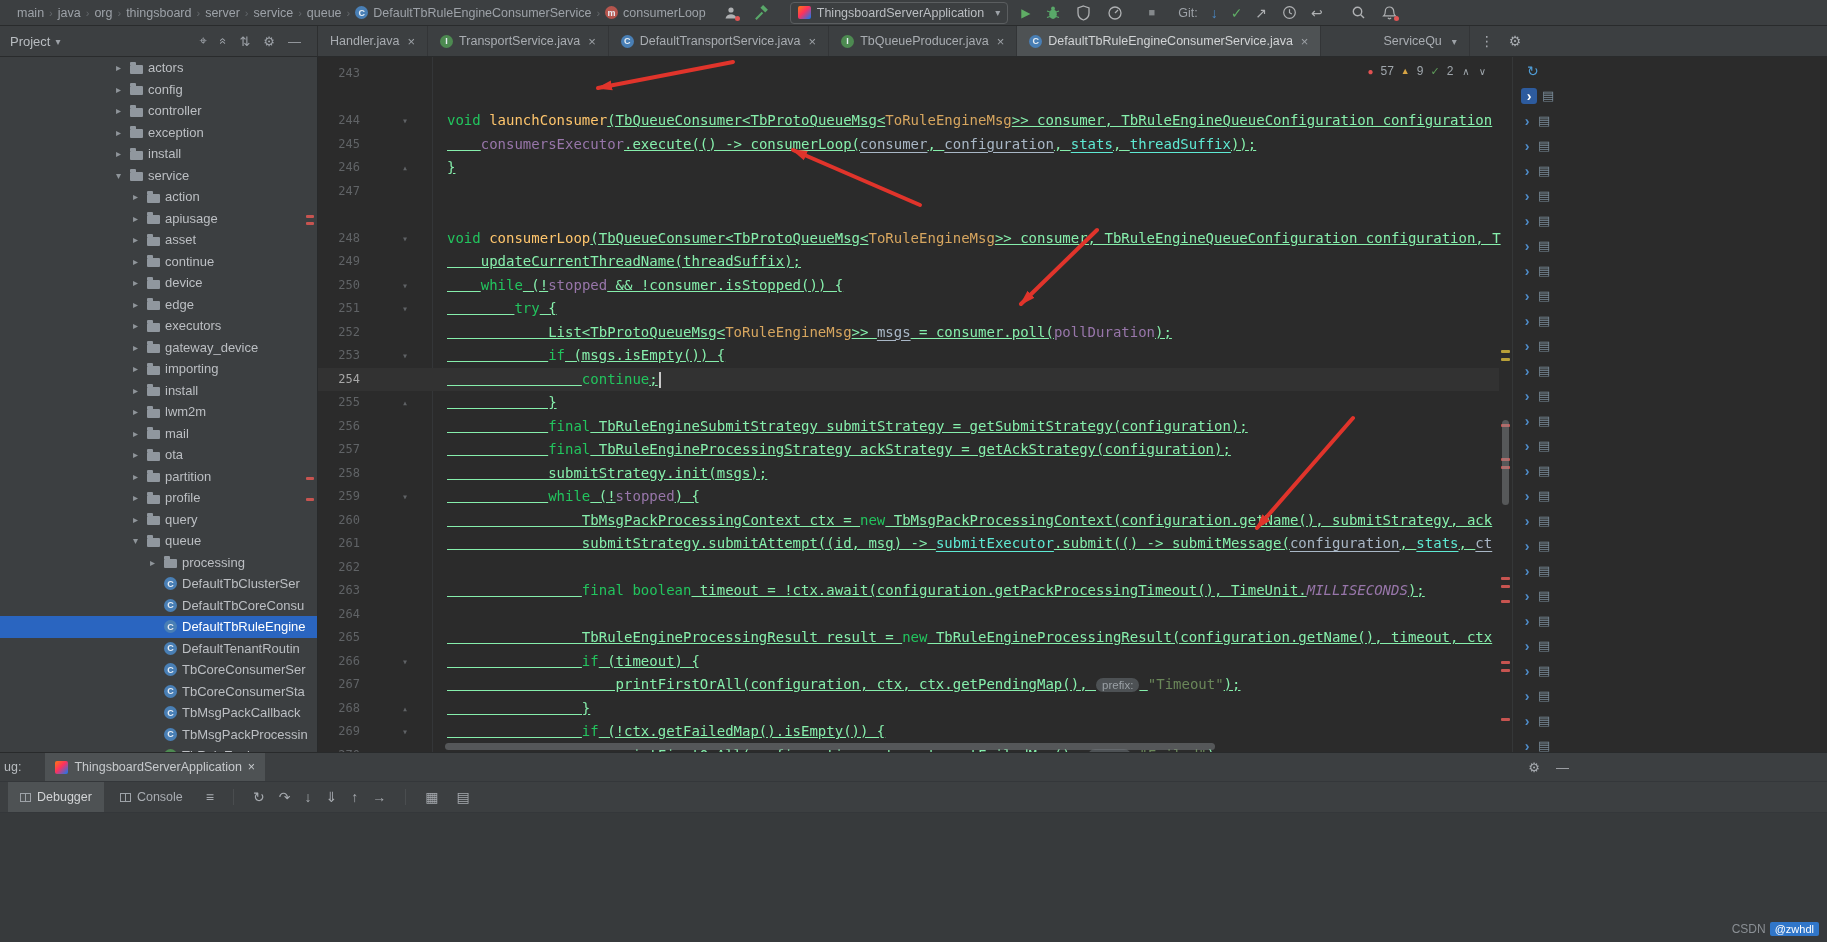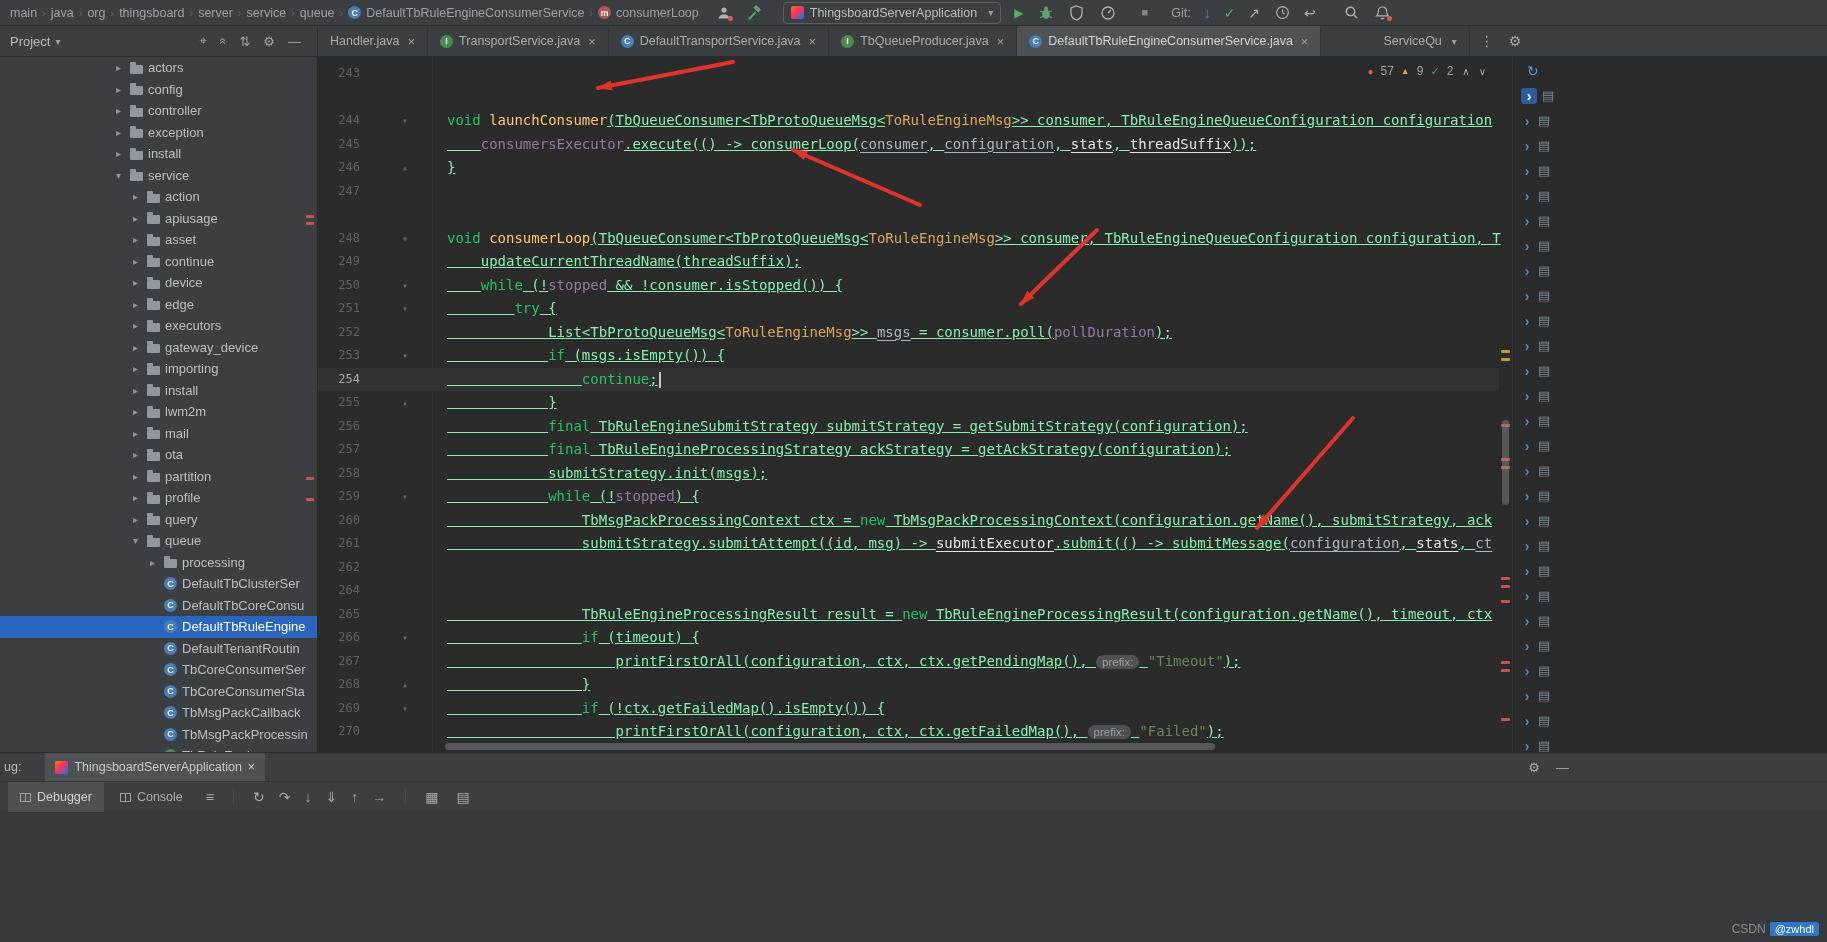--- a/index.html
+++ b/index.html
@@ -7,21 +7,21 @@
     width:1827px;height:942px;position:relative;overflow:hidden;
     background:#2b2b2b;font-family:"Liberation Sans",sans-serif;
     -webkit-font-smoothing:antialiased;
   }
   
   .topbar{
     position:absolute;top:0;left:0;right:0;height:26px;background:#3c3f41;
     border-bottom:1px solid #292b2c;display:flex;align-items:center;
     padding-left:10px;box-sizing:border-box;white-space:nowrap;
   }
-  #breadcrumbs{display:flex;align-items:center;gap:4px;font-size:12.5px;color:#9da2a8;}
+  #breadcrumbs{display:flex;align-items:center;gap:4px;font-size:12.5px;color:#9da2a8;margin-left:7px;}
   .crumb{cursor:default;}
   .crumb-sep{color:#63676b;font-size:11px;margin:0 1px;}
   .crumb-obj{display:flex;align-items:center;gap:5px;}
   .topbar-right{display:flex;align-items:center;gap:13px;margin-left:16px;}
   .tb-icon{display:inline-flex;align-items:center;justify-content:center;width:18px;height:18px;position:relative;}
   .red-dot{position:absolute;width:5px;height:5px;border-radius:50%;background:#e05555;right:0;bottom:1px;}
   .run-config{
     display:flex;align-items:center;gap:6px;border:1px solid #5b5e60;border-radius:4px;
     height:20px;padding:0 7px;color:#bbbec2;font-size:12.5px;margin-left:6px;
   }
@@ -89,21 +89,21 @@
   .code-row.current{background:#323232;}
   .code-row.current .ln{color:#a8a8a8;}
   .ln{flex:0 0 42px;text-align:right;padding-right:4px;color:#606366;font-size:12px;}
   .fold{flex:0 0 18px;margin-left:32px;text-align:center;color:#606366;font-size:10px;}
   .code{padding-left:33px;}
   .seg-d{color:#86efac;text-decoration:underline;}
   .seg-k{color:#22c55e;}
   .seg-m{color:#ffc66d;}
   .seg-cls{color:#d7a65f;}
   .seg-f{color:#9876aa;}
-  .seg-fu{color:#e5e5e5;text-decoration:underline;text-underline-offset:3px;}
+  .seg-fu{color:#5eead4;text-decoration:underline;text-underline-offset:3px;}
   .seg-u{color:#a9b7c6;text-decoration:underline;text-underline-offset:3px;}
   .seg-s{color:#6a8759;}
   .seg-const{color:#9876aa;font-style:italic;}
   .seg-hint{
     background:#4d5154;color:#9aa0a5;border-radius:7px;padding:1px 6px;font-size:11.5px;
     font-family:"Liberation Sans",sans-serif;
   }
   .caret{display:inline-block;width:2px;height:16px;background:#c8c8c8;vertical-align:middle;margin-left:1px;}
   
   .inspections{
@@ -495,20 +495,21 @@
       <div class="code-row"><span class="ln">253</span><span class="fold">▾</span><span class="code"><span class="seg-d">            </span><span class="seg-k">if</span><span class="seg-d"> (msgs.isEmpty()) {</span></span></div>
       <div class="code-row current"><span class="ln">254</span><span class="fold"></span><span class="code"><span class="seg-d">                </span><span class="seg-k">continue</span><span class="seg-d">;</span><span class="caret"></span></span></div>
       <div class="code-row"><span class="ln">255</span><span class="fold">▴</span><span class="code"><span class="seg-d">            }</span></span></div>
       <div class="code-row"><span class="ln">256</span><span class="fold"></span><span class="code"><span class="seg-d">            </span><span class="seg-k">final</span><span class="seg-d"> TbRuleEngineSubmitStrategy submitStrategy = getSubmitStrategy(configuration);</span></span></div>
       <div class="code-row"><span class="ln">257</span><span class="fold"></span><span class="code"><span class="seg-d">            </span><span class="seg-k">final</span><span class="seg-d"> TbRuleEngineProcessingStrategy ackStrategy = getAckStrategy(configuration);</span></span></div>
       <div class="code-row"><span class="ln">258</span><span class="fold"></span><span class="code"><span class="seg-d">            submitStrategy.init(msgs);</span></span></div>
       <div class="code-row"><span class="ln">259</span><span class="fold">▾</span><span class="code"><span class="seg-d">            </span><span class="seg-k">while</span><span class="seg-d"> (!</span><span class="seg-f">stopped</span><span class="seg-d">) {</span></span></div>
       <div class="code-row"><span class="ln">260</span><span class="fold"></span><span class="code"><span class="seg-d">                TbMsgPackProcessingContext ctx = </span><span class="seg-k">new</span><span class="seg-d"> TbMsgPackProcessingContext(configuration.getName(), submitStrategy, ack</span></span></div>
       <div class="code-row"><span class="ln">261</span><span class="fold"></span><span class="code"><span class="seg-d">                submitStrategy.submitAttempt((id, msg) -&gt; </span><span class="seg-fu">submitExecutor</span><span class="seg-d">.submit(() -&gt; submitMessage(</span><span class="seg-u">configuration</span><span class="seg-d">, </span><span class="seg-fu">stats</span><span class="seg-d">, </span><span class="seg-u">ct</span></span></div>
       <div class="code-row"><span class="ln">262</span><span class="fold"></span><span class="code"></span></div>
+      <div class="code-row"><span class="ln">263</span><span class="fold"></span><span class="code"><span class="seg-d">                </span><span class="seg-k">final boolean</span><span class="seg-d"> timeout = !ctx.await(configuration.getPackProcessingTimeout(), TimeUnit.</span><span class="seg-const">MILLISECONDS</span><span class="seg-d">);</span></span></div>
       <div class="code-row"><span class="ln">264</span><span class="fold"></span><span class="code"></span></div>
       <div class="code-row"><span class="ln">265</span><span class="fold"></span><span class="code"><span class="seg-d">                TbRuleEngineProcessingResult result = </span><span class="seg-k">new</span><span class="seg-d"> TbRuleEngineProcessingResult(configuration.getName(), timeout, ctx</span></span></div>
       <div class="code-row"><span class="ln">266</span><span class="fold">▾</span><span class="code"><span class="seg-d">                </span><span class="seg-k">if</span><span class="seg-d"> (timeout) {</span></span></div>
       <div class="code-row"><span class="ln">267</span><span class="fold"></span><span class="code"><span class="seg-d">                    printFirstOrAll(configuration, ctx, ctx.getPendingMap(), </span><span class="seg-hint">prefix:</span><span class="seg-d"> </span><span class="seg-s">"Timeout"</span><span class="seg-d">);</span></span></div>
       <div class="code-row"><span class="ln">268</span><span class="fold">▴</span><span class="code"><span class="seg-d">                }</span></span></div>
       <div class="code-row"><span class="ln">269</span><span class="fold">▾</span><span class="code"><span class="seg-d">                </span><span class="seg-k">if</span><span class="seg-d"> (!ctx.getFailedMap().isEmpty()) {</span></span></div>
       <div class="code-row"><span class="ln">270</span><span class="fold"></span><span class="code"><span class="seg-d">                    printFirstOrAll(configuration, ctx, ctx.getFailedMap(), </span><span class="seg-hint">prefix:</span><span class="seg-d"> </span><span class="seg-s">"Failed"</span><span class="seg-d">);</span></span></div>
     </div>
   <div class="inspections">
     <span class="insp-err">●</span>

